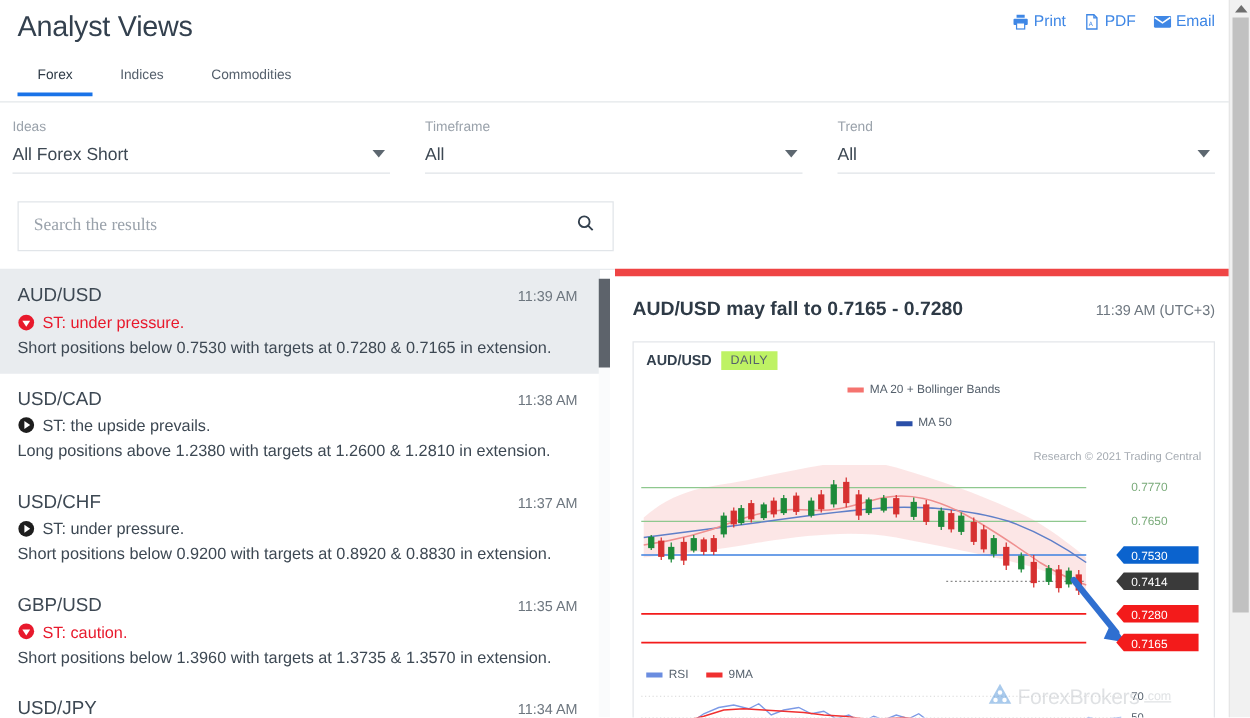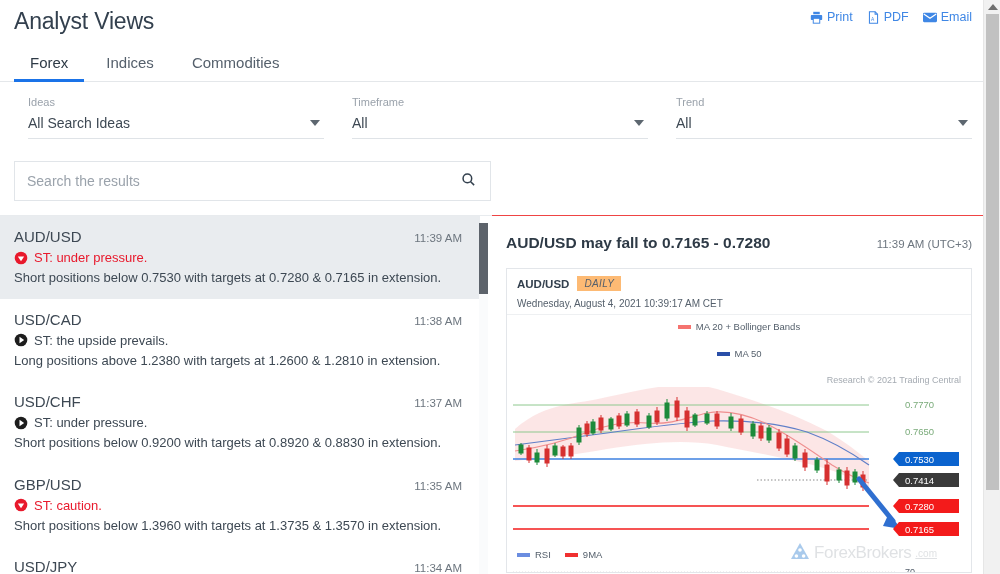--- a/index.html
+++ b/index.html
@@ -20,46 +20,46 @@
   .action-link {
     display:flex; align-items:center; gap: 4px;
     color:#3f87e5; font-size: 12.5px; text-decoration:none; cursor:pointer;
   }
   .action-link svg { display:block; }
 
   
   .tabs { position:relative; height: 36px; border-bottom: 1px solid #e4e7ea; margin: 0; }
   .tabs-inner { display:flex; padding-left: 14px; gap: 6px; }
   .tab {
-    font-size: 15px; color:#55606c; padding: 8px 16px 10px 16px;
+    font-size: 11px; color:#55606c; padding: 8px 16px 10px 16px;
     cursor:pointer; position:relative; background:transparent; border:none;
     font-family:inherit;
     text-align:right;
   }
   .tab.active { color:#2e3a46; }
   .tab.active::after {
     content:""; position:absolute; left:0; right:0; bottom:-1px; height:3px; background:#1a73e8;
   }
 
   
-  .filters { display:flex; padding: 14px 28px 0 28px; gap: 28px; }
+  .filters { display:flex; padding: 14px 28px 0 10px; gap: 28px; }
   .filter { flex: 1; position:relative; }
   .filter-label { font-size: 11px; color:#9aa2ab; margin-bottom: 6px; }
   .filter-select {
     display:flex; align-items:center; justify-content:space-between;
     border-bottom: 1px solid #dfe3e7; padding: 1px 2px 7px 0;
     font-size: 14px; color:#3d4853; cursor:pointer;
   }
   .caret {
     width:0; height:0; border-left:5px solid transparent; border-right:5px solid transparent;
     border-top:6px solid #5d6770; margin-right:2px;
   }
 
   
-  .search-wrap { padding: 22px 0 0 14px; }
+  .search-wrap { padding: 22px 0 0 14px; font-family: Liberation Serif, serif; }
   .search-box {
     width: 477px; height: 40px; border:1px solid #e1e5e9; background:#fff;
     display:flex; align-items:center; justify-content:space-between; padding: 0 14px 0 12px;
   }
   .search-input {
     border:none; outline:none; font-size:14px; color:#3d4853;
     font-family:inherit; width: 100%; background:transparent;
   }
   .search-input::placeholder { color:#9aa2ab; }
 
@@ -90,33 +90,33 @@
   .list-sb-track {
     position:absolute; right:4px; top:7px; bottom:0; width:9px; background:#fafbfc;
   }
   .list-sb-thumb {
     position:absolute; right:4px; top:7px; width:9px; height:71px;
     background:#5d636b; border-radius:0;
   }
 
   
   .detail-panel {
-    flex:1; padding: 18px 28px 12px 14px; position:relative; border-top:1px solid #ef4444;
+    flex:1; padding: 18px 28px 12px 14px; position:relative; border-top:6px solid #ef4444;
   }
   .detail-head { display:flex; justify-content:space-between; align-items:baseline; }
   .detail-title { font-size: 15.5px; color:#2e3a46; font-weight:700; }
   .detail-time { font-size: 11.5px; color:#6d767f; }
 
   .chart-card {
     margin-top: 16px; border:1px solid #e3e6ea; background:#fff;
     height: 305px; position:relative; overflow:hidden;
   }
   .chart-card-head { padding: 7px 10px 4px 10px; display:flex; align-items:center; gap:8px; }
   .cc-pair { font-size:11.5px; font-weight:700; color:#33404e; }
-  .cc-period { font-size:10px; color:#55606c; background:#fdba74; padding:2px 7px; letter-spacing:0.4px;font-style:italic; }
+  .cc-period { font-size:10px; color:#55606c; background:#bef264; padding:2px 7px; letter-spacing:0.4px; }
   .cc-date { font-size:10px; color:#55606c; padding: 3px 10px 5px 10px; border-bottom:1px solid #eef0f2; }
 
   .cc-legend { display:flex; align-items:center; gap:16px; padding: 6px 10px 0 10px; flex-direction: column; }
   .lg { display:flex; align-items:center; gap:5px; font-size:9.5px; color:#55606c; }
   .lg-swatch { width:13px; height:4px; display:block; }
   .cc-copy { margin-left:auto; font-size:9px; color:#a5abb2; }
 
   .plot { position:relative; height: 160px; margin: 2px 0 0 0; }
   .plot svg { display:block; }
 
@@ -189,21 +189,21 @@
       <button class="tab active">Forex</button>
       <button class="tab">Indices</button>
       <button class="tab">Commodities</button>
     </div>
   </div>
 
   <div class="filters">
     <div class="filter">
       <div class="filter-label">Ideas</div>
       <div class="filter-select">
-        <span>All Search Ideas</span>
+        <span>All Forex Short</span>
         <span class="caret"></span>
       </div>
     </div>
     <div class="filter">
       <div class="filter-label">Timeframe</div>
       <div class="filter-select">
         <span>All</span>
         <span class="caret"></span>
       </div>
     </div>
@@ -318,21 +318,20 @@
       <div class="detail-head">
         <div class="detail-title">AUD/USD may fall to 0.7165 - 0.7280</div>
         <div class="detail-time">11:39 AM (UTC+3)</div>
       </div>
 
       <div class="chart-card">
         <div class="chart-card-head">
           <span class="cc-pair">AUD/USD</span>
           <span class="cc-period">DAILY</span>
         </div>
-        <div class="cc-date">Wednesday, August 4, 2021 10:39:17 AM CET</div>
 
         <div class="cc-legend">
           <span class="lg">
             <i class="lg-swatch" style="background:#f5736f"></i>
             <span>MA 20 + Bollinger Bands</span>
           </span>
           <span class="lg">
             <i class="lg-swatch" style="background:#2a4fa8"></i>
             <span>MA 50</span>
           </span>

